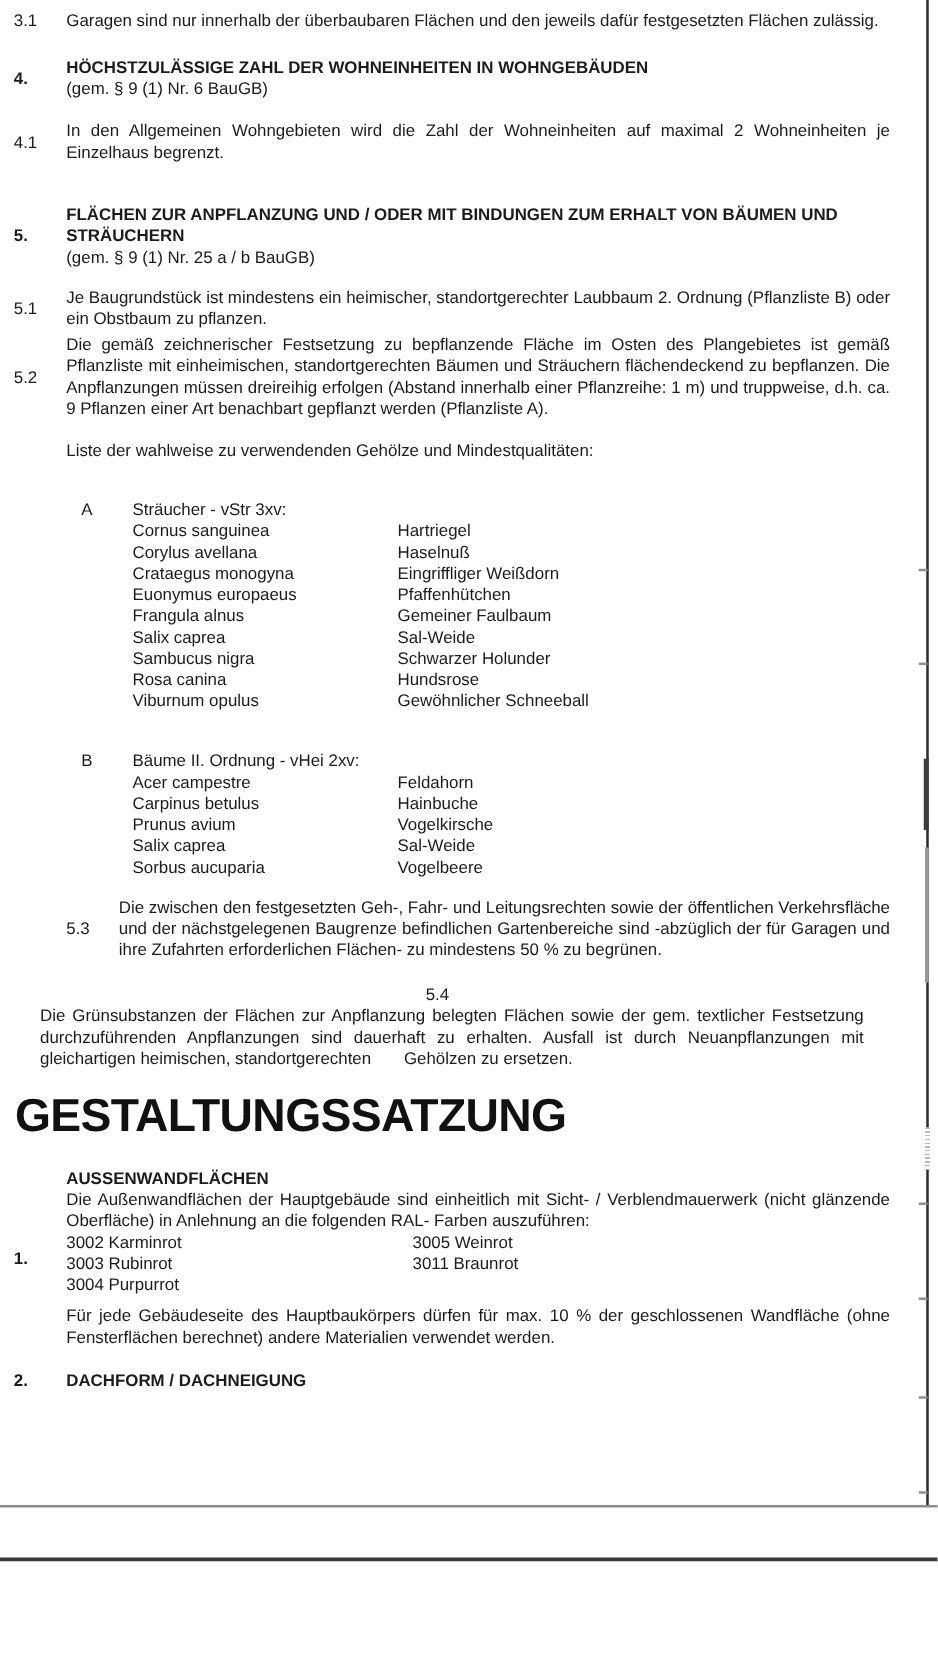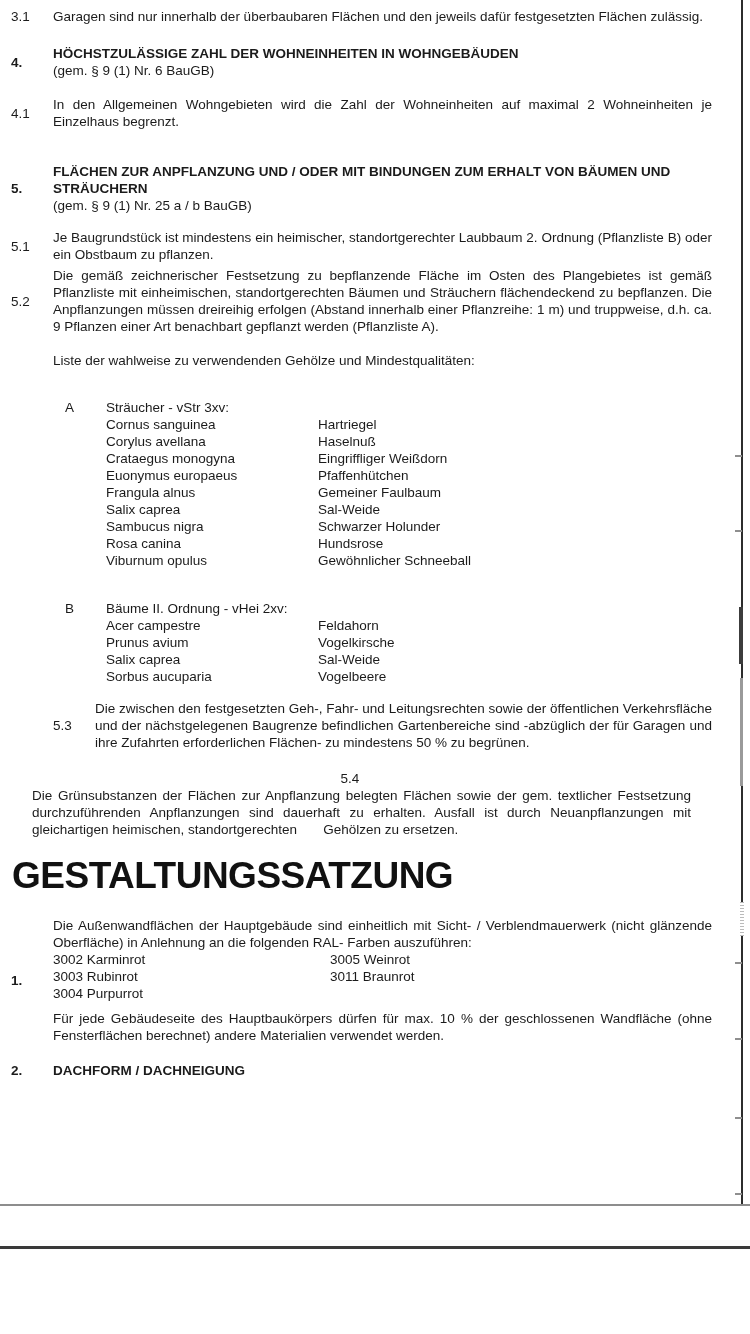--- a/index.html
+++ b/index.html
@@ -162,20 +162,24 @@
         <div class="plant-label">B</div>
         <div class="plant-table">
           <div class="plant-row">
             <div>Bäume II. Ordnung - vHei 2xv:</div>
           </div>
           <div class="plant-row">
             <div class="latin">Acer campestre</div>
             <div class="german">Feldahorn</div>
           </div>
           <div class="plant-row">
+            <div class="latin">Carpinus betulus</div>
+            <div class="german">Hainbuche</div>
+          </div>
+          <div class="plant-row">
             <div class="latin">Prunus avium</div>
             <div class="german">Vogelkirsche</div>
           </div>
           <div class="plant-row">
             <div class="latin">Salix caprea</div>
             <div class="german">Sal-Weide</div>
           </div>
           <div class="plant-row">
             <div class="latin">Sorbus aucuparia</div>
             <div class="german">Vogelbeere</div>
@@ -193,20 +197,21 @@
   <div class="row m-54">
     <div class="num">5.4</div>
     <div class="content">Die Grünsubstanzen der Flächen zur Anpflanzung belegten Flächen sowie der gem. textlicher Festsetzung durchzuführenden Anpflanzungen sind dauerhaft zu erhalten. Ausfall ist durch Neuanpflanzungen mit gleichartigen heimischen, standortgerechten &nbsp;&nbsp;&nbsp;&nbsp;&nbsp; Gehölzen zu ersetzen.</div>
   </div>
 
   <div class="big-title m-big">GESTALTUNGSSATZUNG</div>
 
   <div class="row m-g1">
     <div class="num bold">1.</div>
     <div class="content">
+      <div class="htitle" style="text-align:left;">AUSSENWANDFLÄCHEN</div>
       <div>Die Außenwandflächen der Hauptgebäude sind einheitlich mit Sicht- / Verblendmauerwerk (nicht glänzende Oberfläche) in Anlehnung an die folgenden RAL- Farben auszuführen:</div>
       <div class="ral-row">
         <div class="ral-col1">3002 Karminrot</div>
         <div class="ral-col2">3005 Weinrot</div>
       </div>
       <div class="ral-row">
         <div class="ral-col1">3003 Rubinrot</div>
         <div class="ral-col2">3011 Braunrot</div>
       </div>
       <div class="ral-row">

